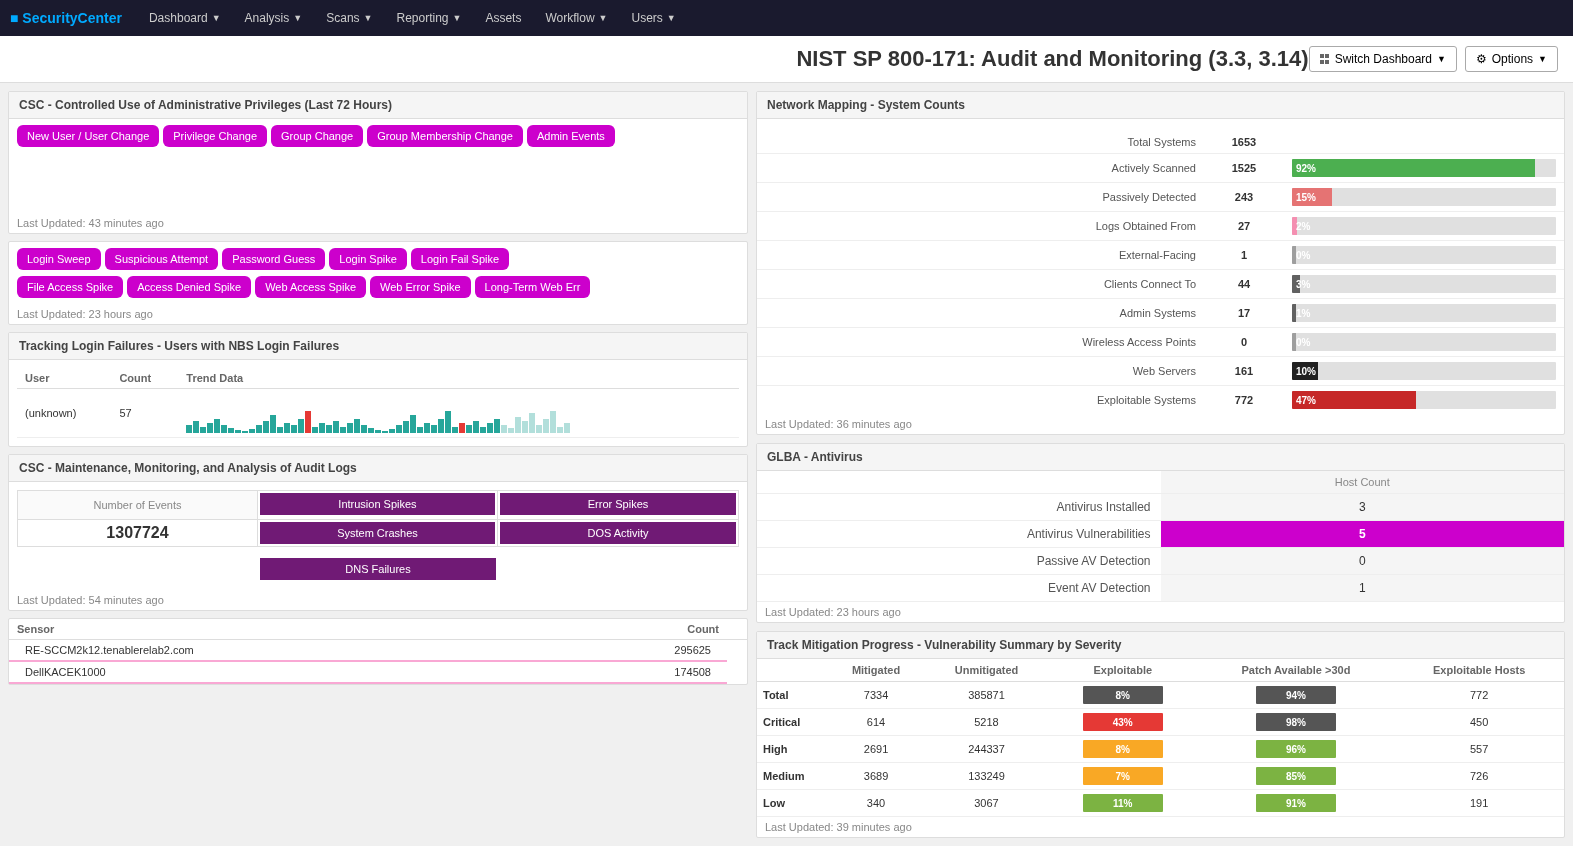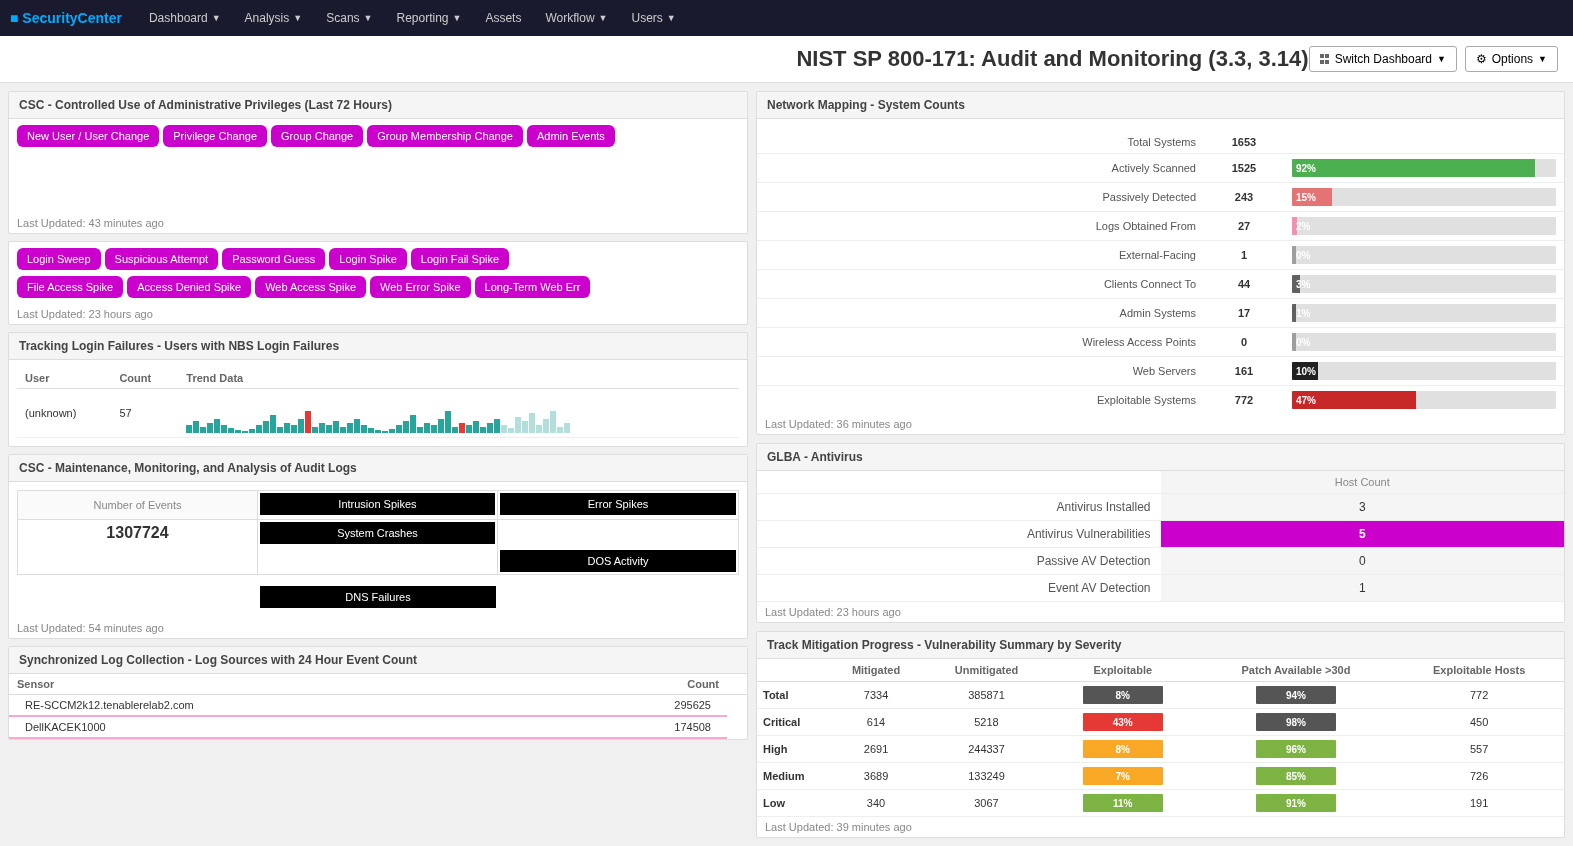--- a/index.html
+++ b/index.html
@@ -129,21 +129,21 @@
     .bar-black { background: #212121; }
     .bar-dark-red { background: #c62828; }
 
     
     .lf-table { width: 100%; border-collapse: collapse; font-size: 11px; }
     .lf-table th { text-align: left; padding: 4px 8px; color: #666; font-weight: bold; border-bottom: 1px solid #ddd; }
     .lf-table td { padding: 4px 8px; border-bottom: 1px solid #eee; }
     .trend-bars { display: flex; align-items: flex-end; gap: 1px; height: 40px; }
     .trend-bar { width: 6px; background: #26a69a; display: inline-block; }
     .btn-red {
-      background: #000000;
+      background: #701a75;
       color: #fff;
       border: none;
       padding: 5px;
       font-size: 11px;
       cursor: pointer;
       width: 100%;
       text-align: center;
     }
 
     
@@ -338,37 +338,36 @@
       <div style="border-right:1px solid #ddd; border-bottom:1px solid #ddd; padding:2px;">
         <button class="btn-red">Intrusion Spikes</button>
       </div>
       <div style="border-bottom:1px solid #ddd; padding:2px;">
         <button class="btn-red">Error Spikes</button>
       </div>
       <div style="border-right:1px solid #ddd; padding:4px 8px; text-align:center; font-size:16px; font-weight:bold; vertical-align:middle;">1307724</div>
       <div style="border-right:1px solid #ddd; padding:2px;">
         <button class="btn-red">System Crashes</button>
       </div>
-      <div style="padding:2px;margin-top:28px;">
+      <div style="padding:2px;">
         <button class="btn-red">DOS Activity</button>
       </div>
     </div>
     <div style="display:grid; grid-template-columns:1fr 1fr 1fr; margin-top:9px;">
       <div></div>
       <div style="padding:2px;">
         <button class="btn-red">DNS Failures</button>
       </div>
       <div></div>
     </div>
   </div>
       <div class="last-updated">Last Updated: 54 minutes ago</div>
     </div>
 
     <div class="card">
-      <div class="card-header">Synchronized Log Collection - Log Sources with 24 Hour Event Count</div>
       <div class="card-body" style="padding:0;">
         <table class="log-table">
           <thead>
             <tr>
               <th>Sensor</th>
               <th style="text-align:right;">Count</th>
               <th style="width:20px;"></th>
             </tr>
           </thead>
           <tbody>

